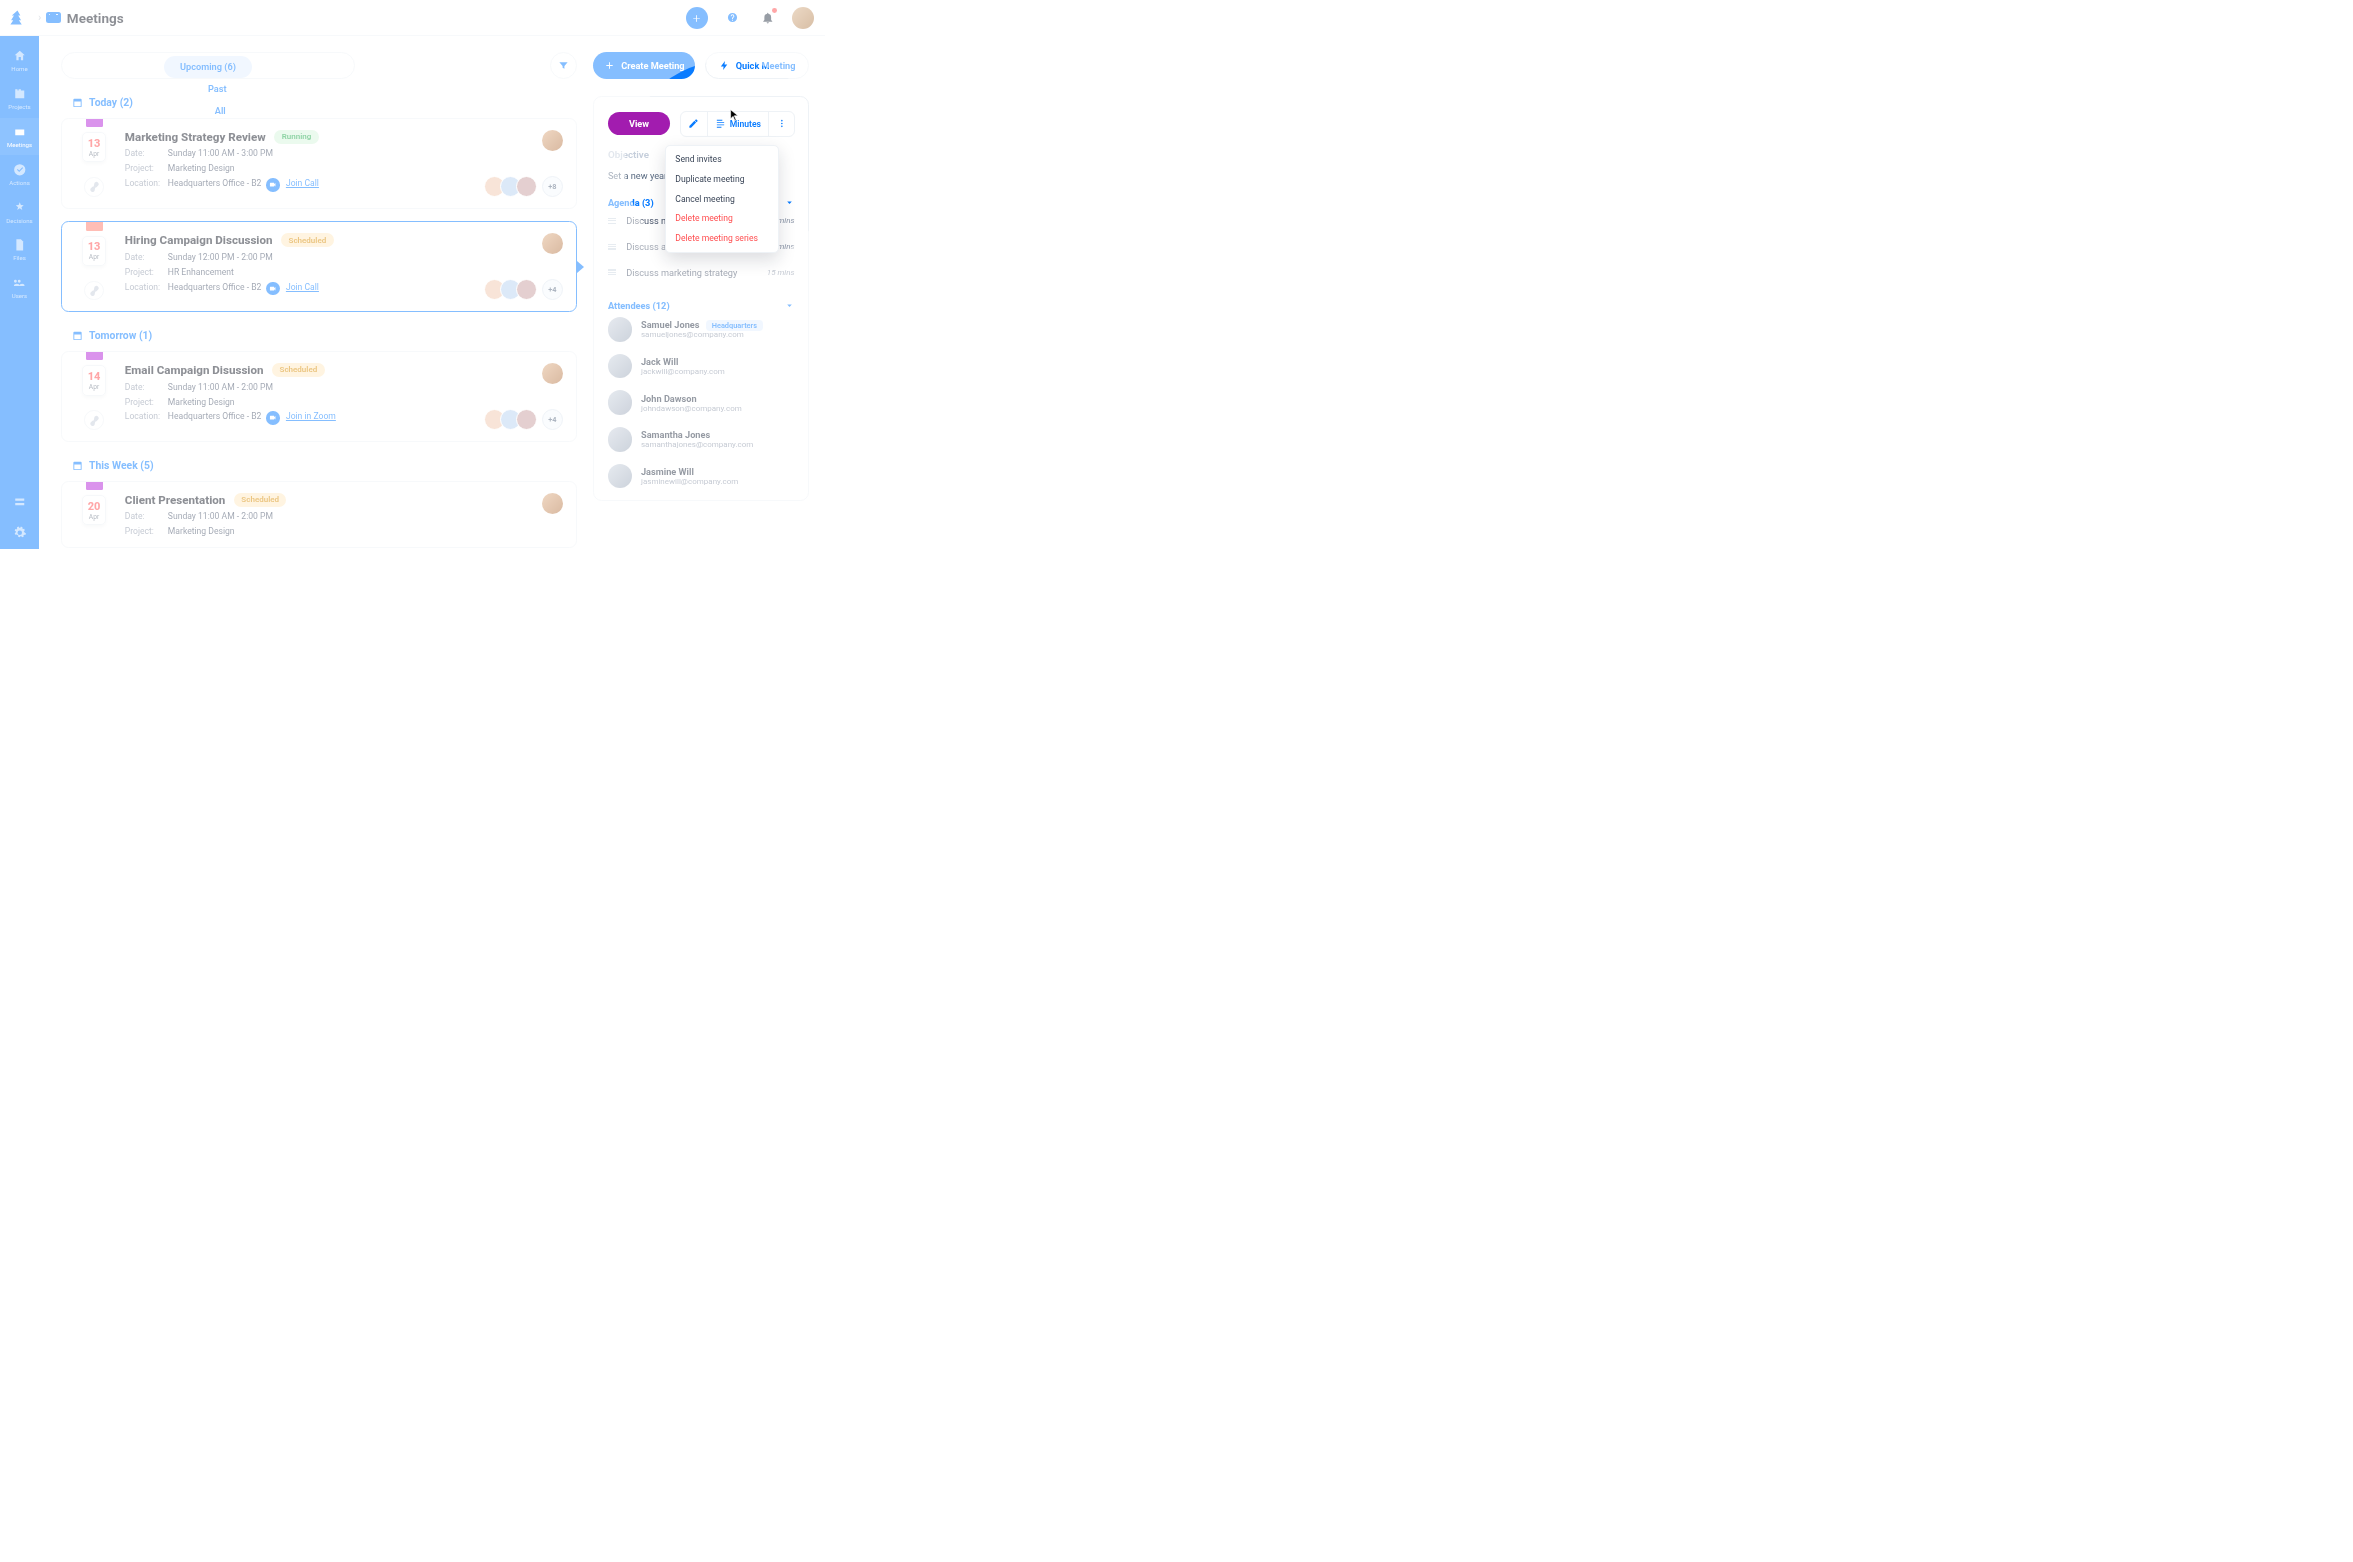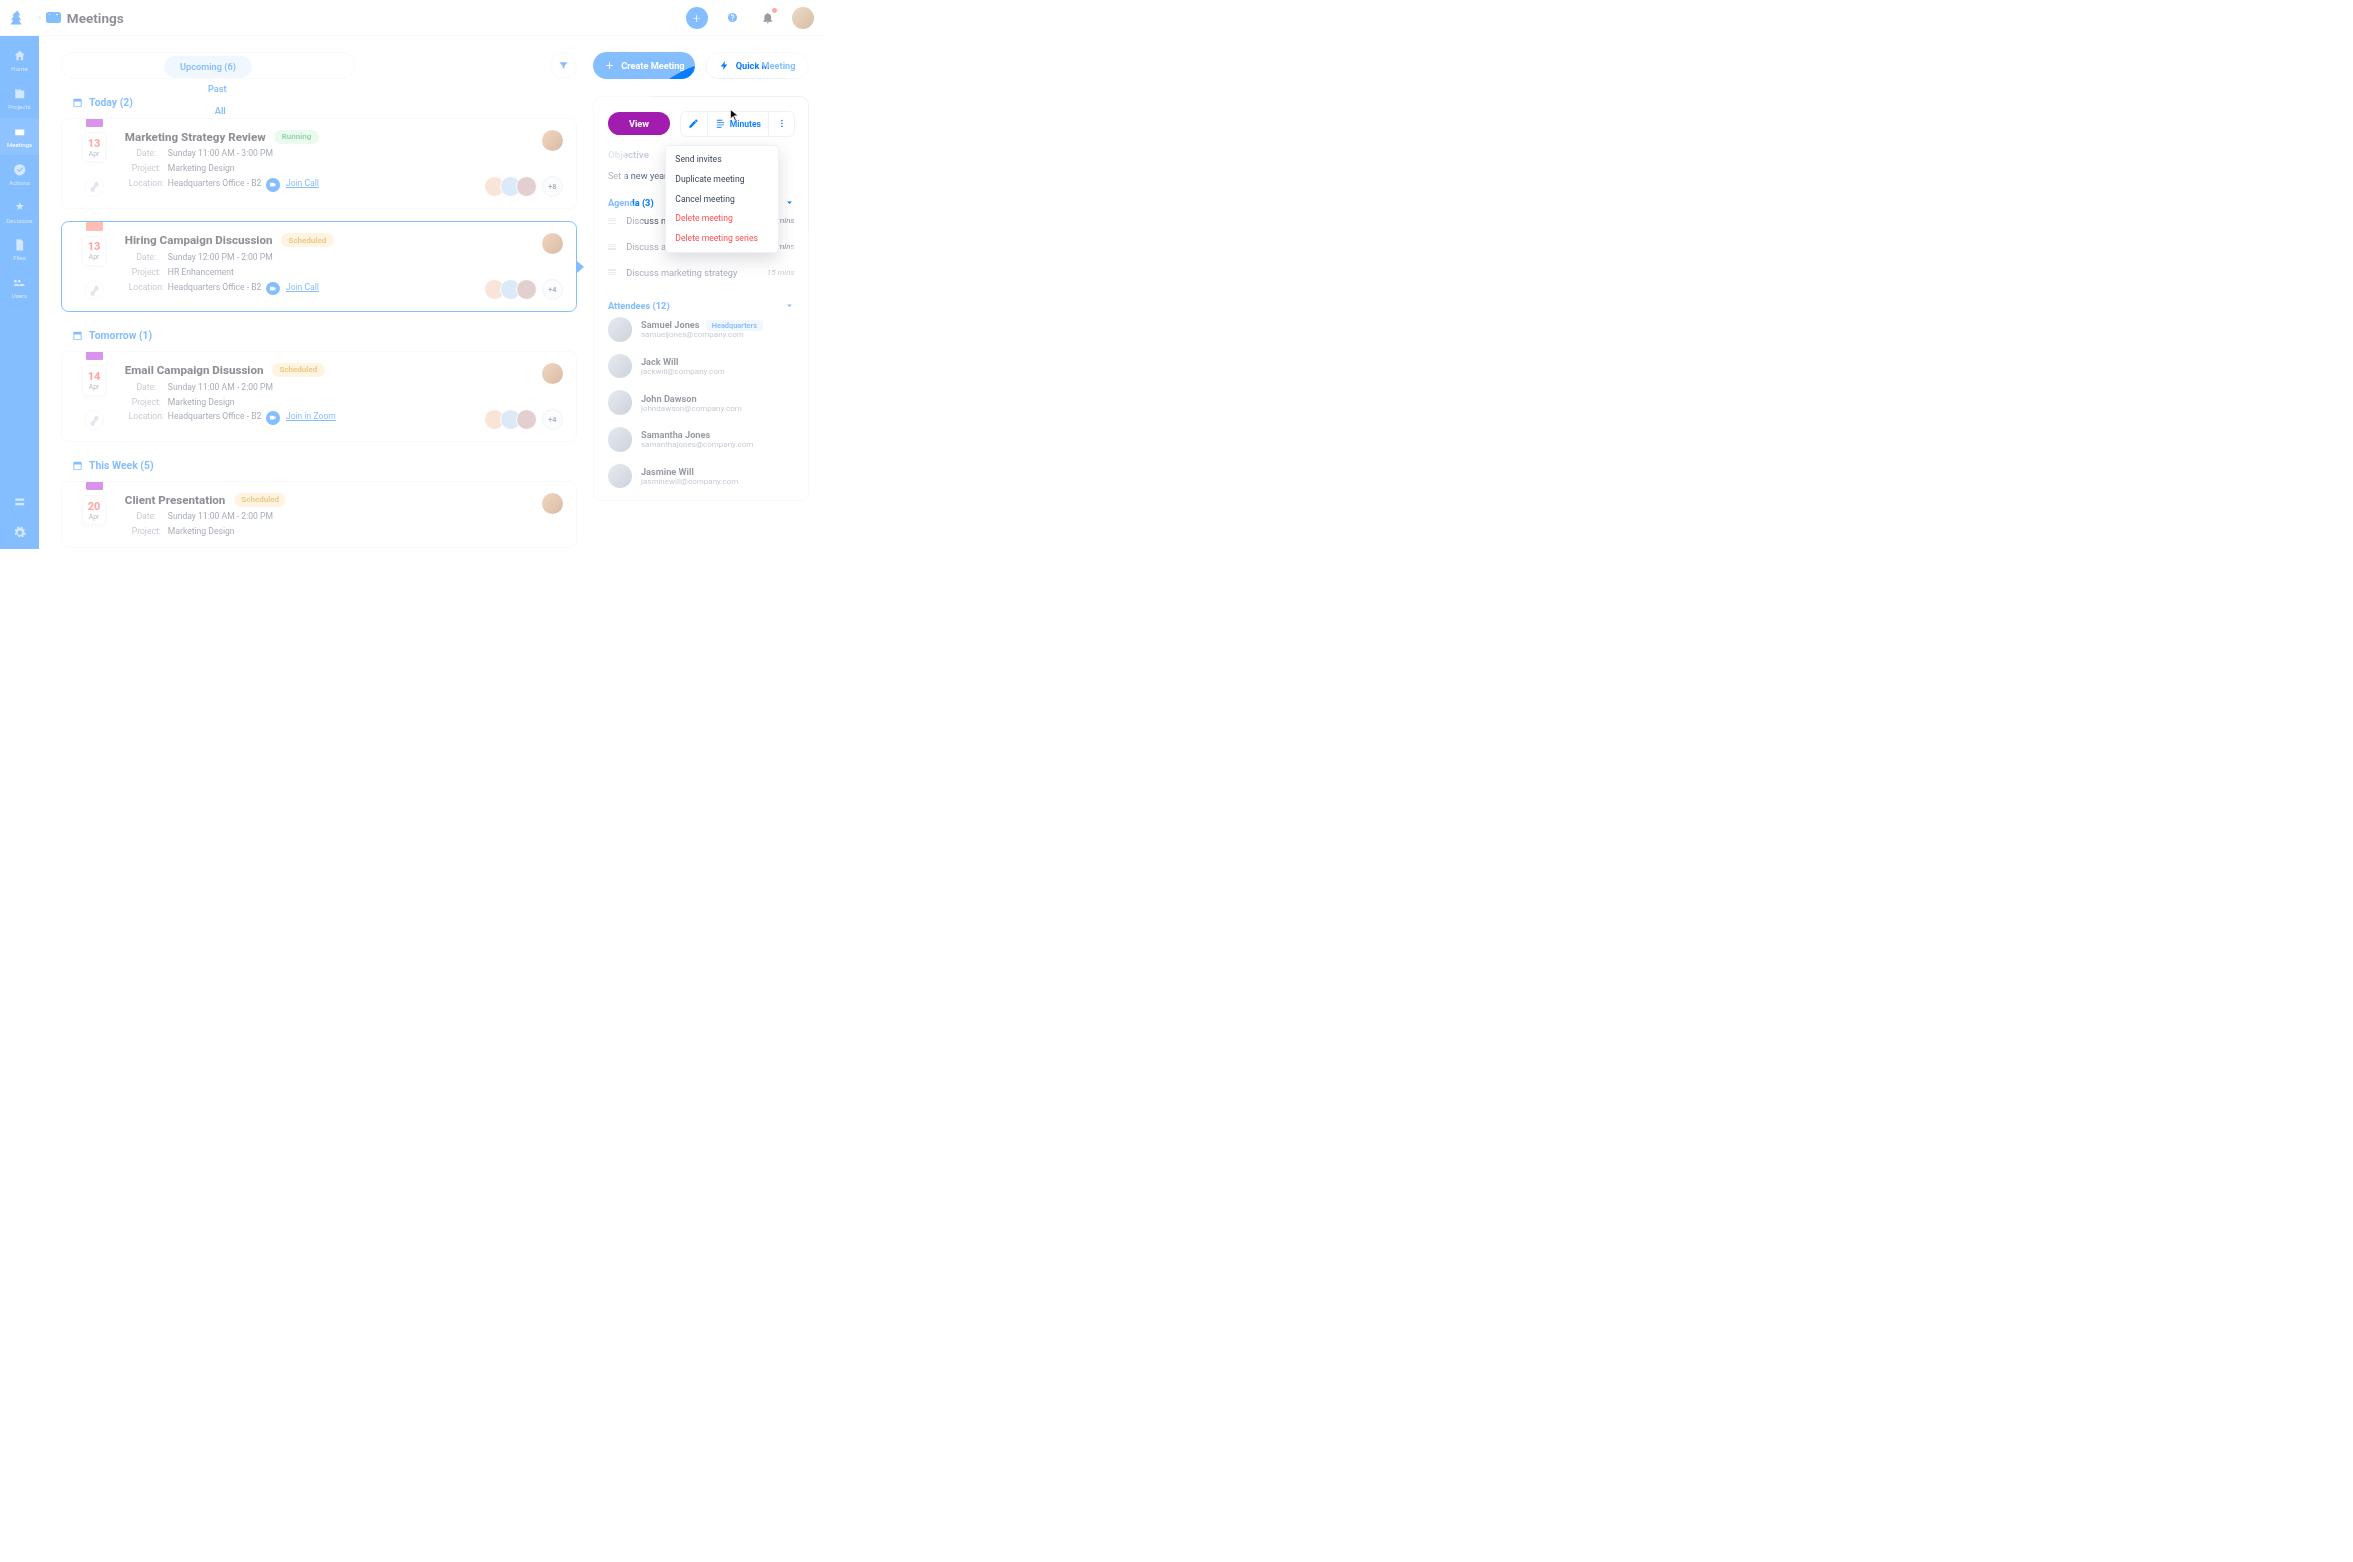--- a/index.html
+++ b/index.html
@@ -48,21 +48,21 @@
 
 .card { border: 0.6px solid #eef2f6; border-radius: 7.4px; padding: 0 13.5px 11px 13.5px; margin-bottom: 12.3px; display: flex; position: relative; background: #fff; }
 .card.selected { border: 1.2px solid #0a7cff; }
 .card.selected::after { content:""; position:absolute; right:-7.4px; top:50%; transform:translateY(-50%); border-left:7.4px solid #0a7cff; border-top:6.1px solid transparent; border-bottom:6.1px solid transparent; }
 .card-left { width: 37px; display:flex; flex-direction:column; align-items:center; padding-top:0; }
 .color-chip { width: 17px; height: 8.6px; border-radius: 0 0 1.2px 1.2px; margin-bottom: 4.9px; }
 .date-box { border: 0.6px solid #edf1f5; border-radius: 4.9px; padding: 3.7px 4.9px; text-align: center; box-shadow: 0 1.2px 3.7px rgba(20,30,50,.05); }
 .date-day { color: #ff4d4f; font-weight: 800; font-size: 11px; }
 .date-mon { color: #6a7585; font-size: 6.7px; }
 .link-icon { margin-top: 14.7px; color:#c7cedb; width:19.6px; height:19.6px; border:0.6px solid #edf1f5; border-radius:50%; display:flex; align-items:center; justify-content:center; }
-.card-main { flex: 1; padding: 11px 0 0 12.3px; text-align: center; }
+.card-main { flex: 1; padding: 11px 0 0 12.3px; }
 .card-title-row { display: flex; align-items: center; gap: 8.6px; }
 .card-title { font-size: 11.6px; font-weight: 800; color: #1a1f2b; }
 .badge { font-size: 8px; font-weight: 600; padding: 2.5px 7.4px; border-radius: 612px; }
 .badge.running { background: #d7f4dc; color: #1ea84b; }
 .badge.scheduled { background: #ffe9c2; color: #d68a00; }
 .kv { display: flex; font-size: 8.6px; color: #6a7585; margin-top: 4.9px; }
 .kv .k { width: 43px; color:#8a94a6; }
 .kv .v { color:#49556b; }
 .join { margin-left: 6.1px; color: #0a7cff; text-decoration: underline; cursor:pointer; }
 .vid-pill { width:13.5px; height:13.5px; background:#0a7cff; border-radius:50%; display:inline-flex; align-items:center; justify-content:center; margin-left:4.9px; }

